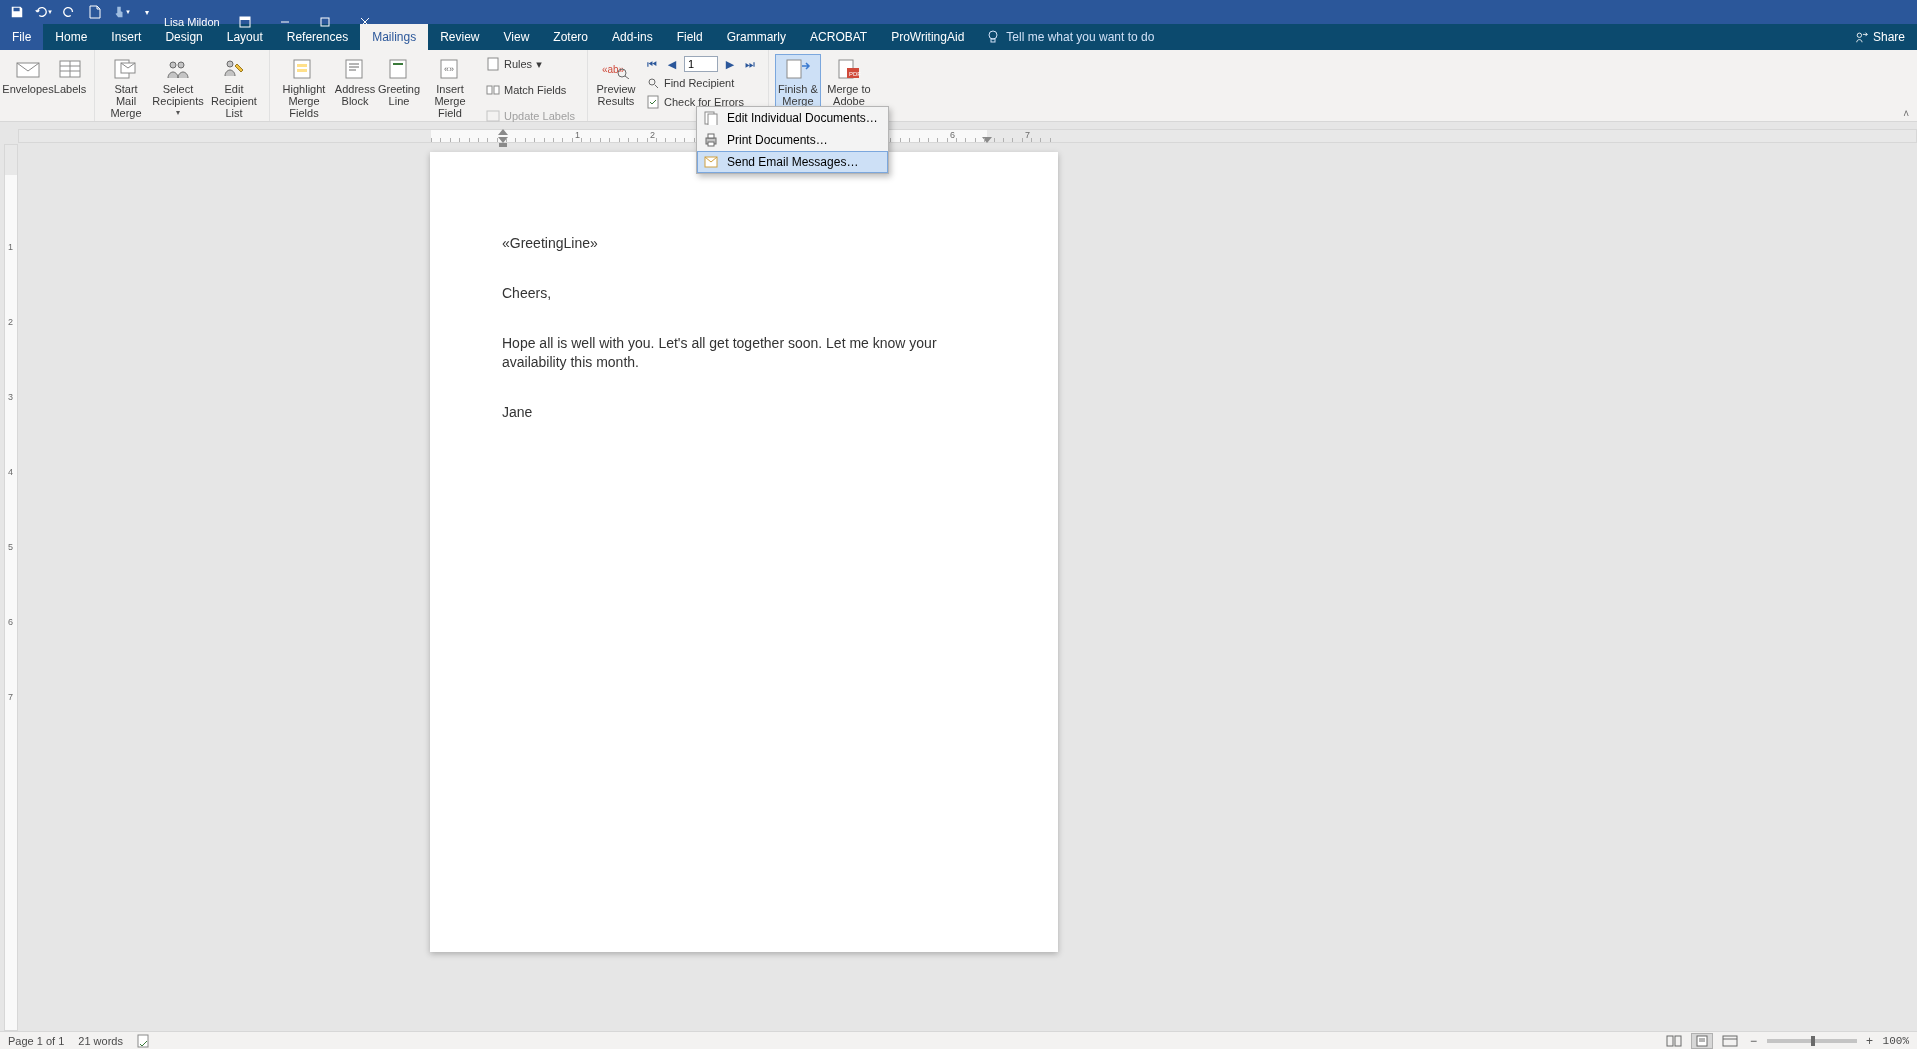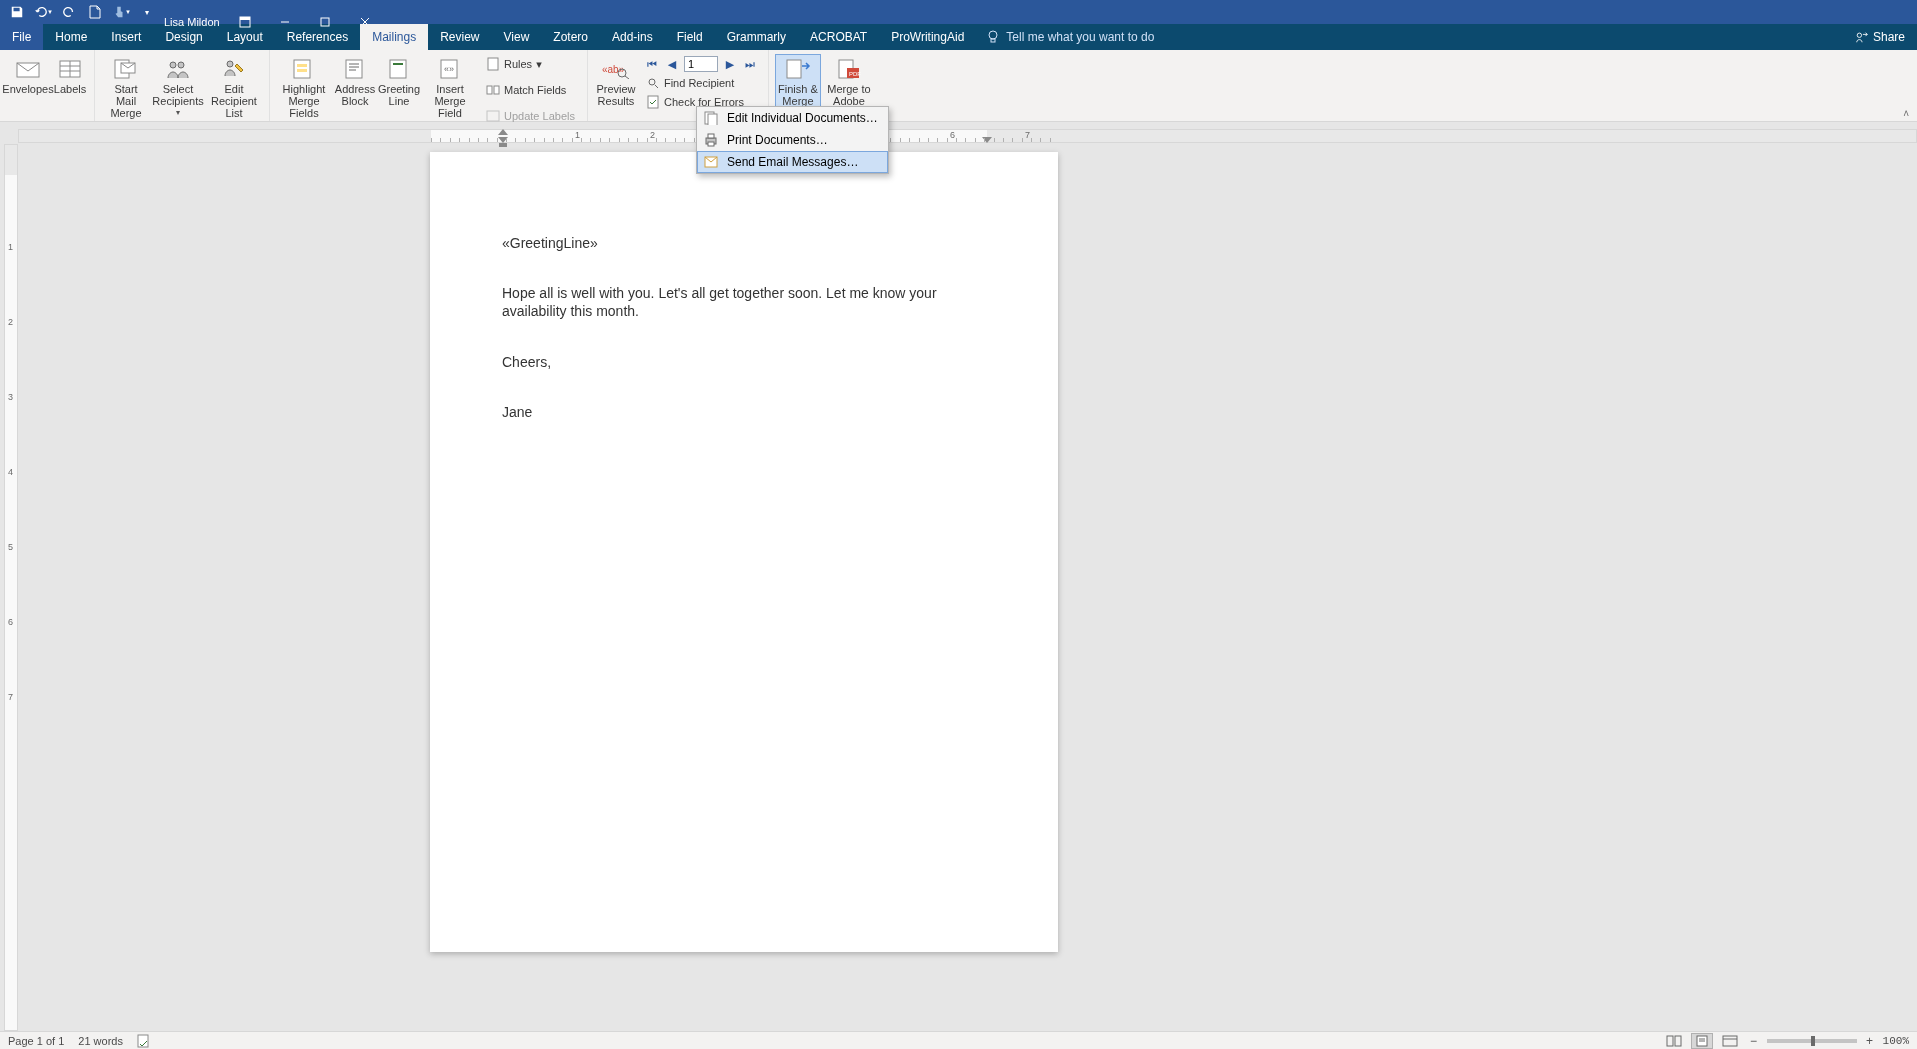--- a/index.html
+++ b/index.html
@@ -601,22 +601,22 @@
       <div class="num" style="top: 247px;">3</div>
       <div class="num" style="top: 322px;">4</div>
       <div class="num" style="top: 397px;">5</div>
       <div class="num" style="top: 472px;">6</div>
       <div class="num" style="top: 547px;">7</div>
     </div>
 
   <div class="page">
     <div class="content">
       <p>«GreetingLine»</p>
+      <p>Cheers,</p>
       <p>Hope all is well with you. Let's all get together soon. Let me know your availability this month.</p>
-      <p>Cheers,</p>
       <p style="margin-bottom:0">Jane</p>
     </div>
   </div>
 </div>
 
 <div class="statusbar">
   <div class="sleft">
     <span style="cursor:pointer;">Page 1 of 1</span>
     <span style="cursor:pointer;">21 words</span>
     <span class="spell-icon">

